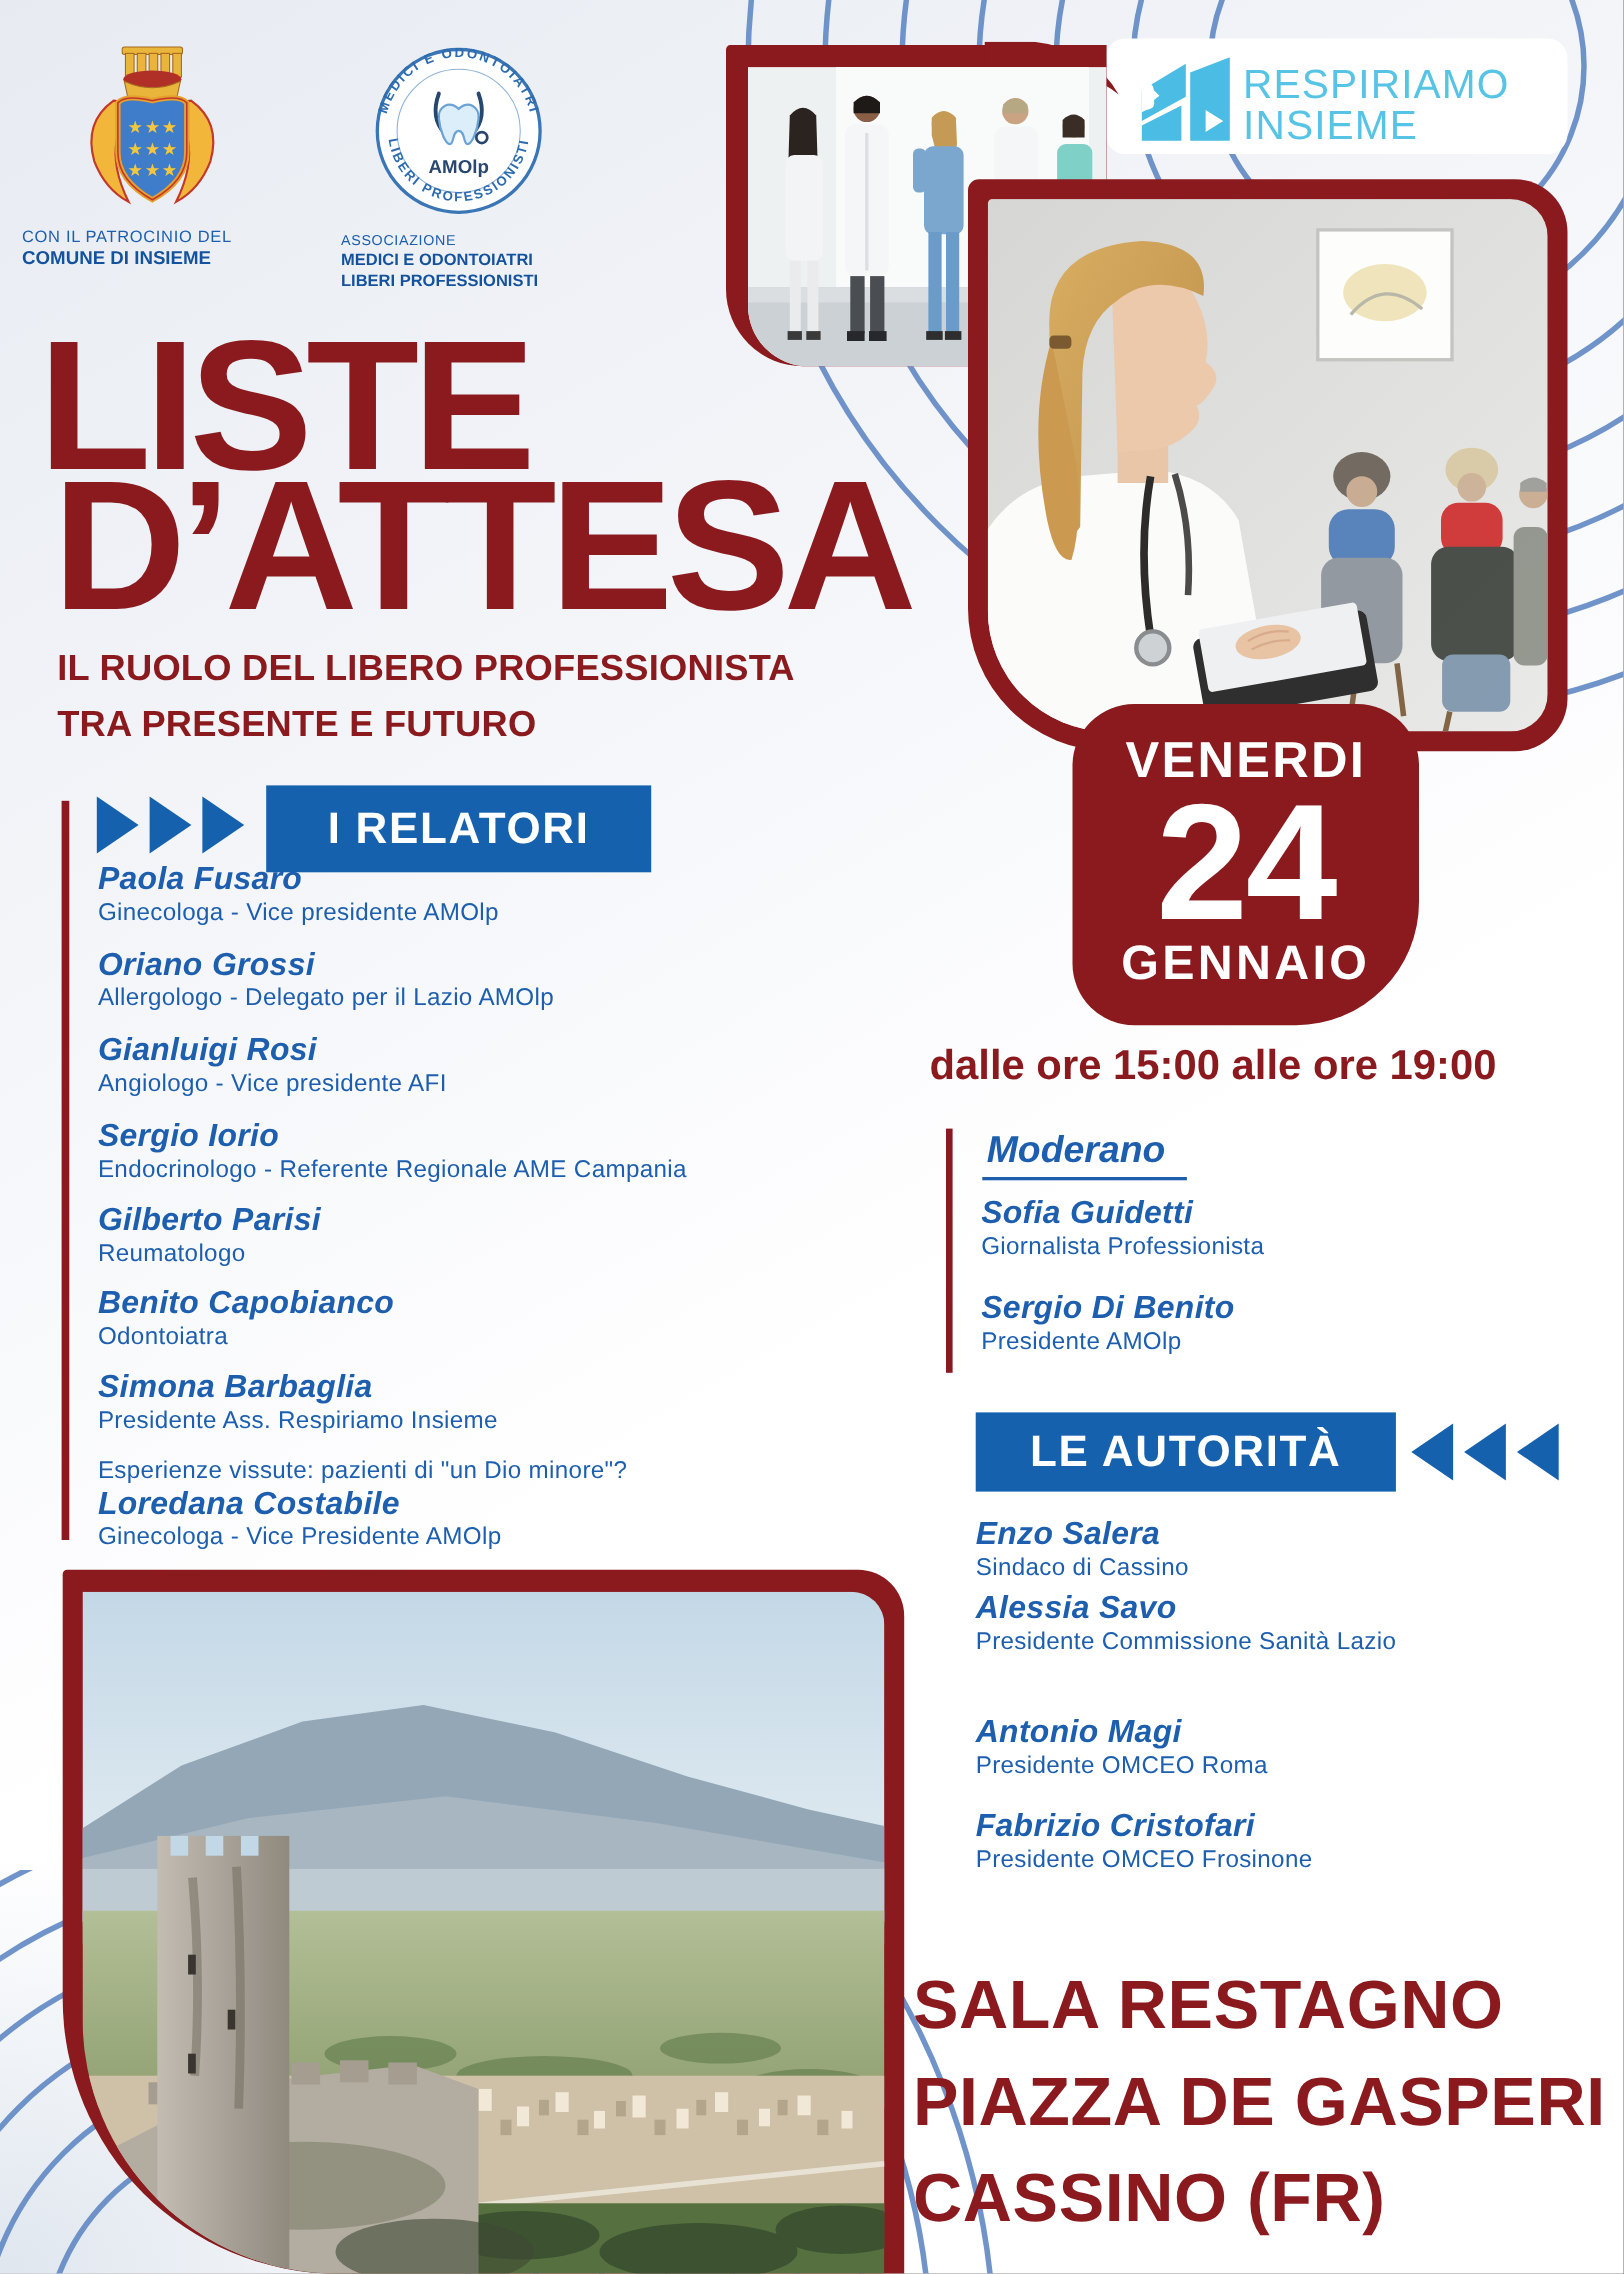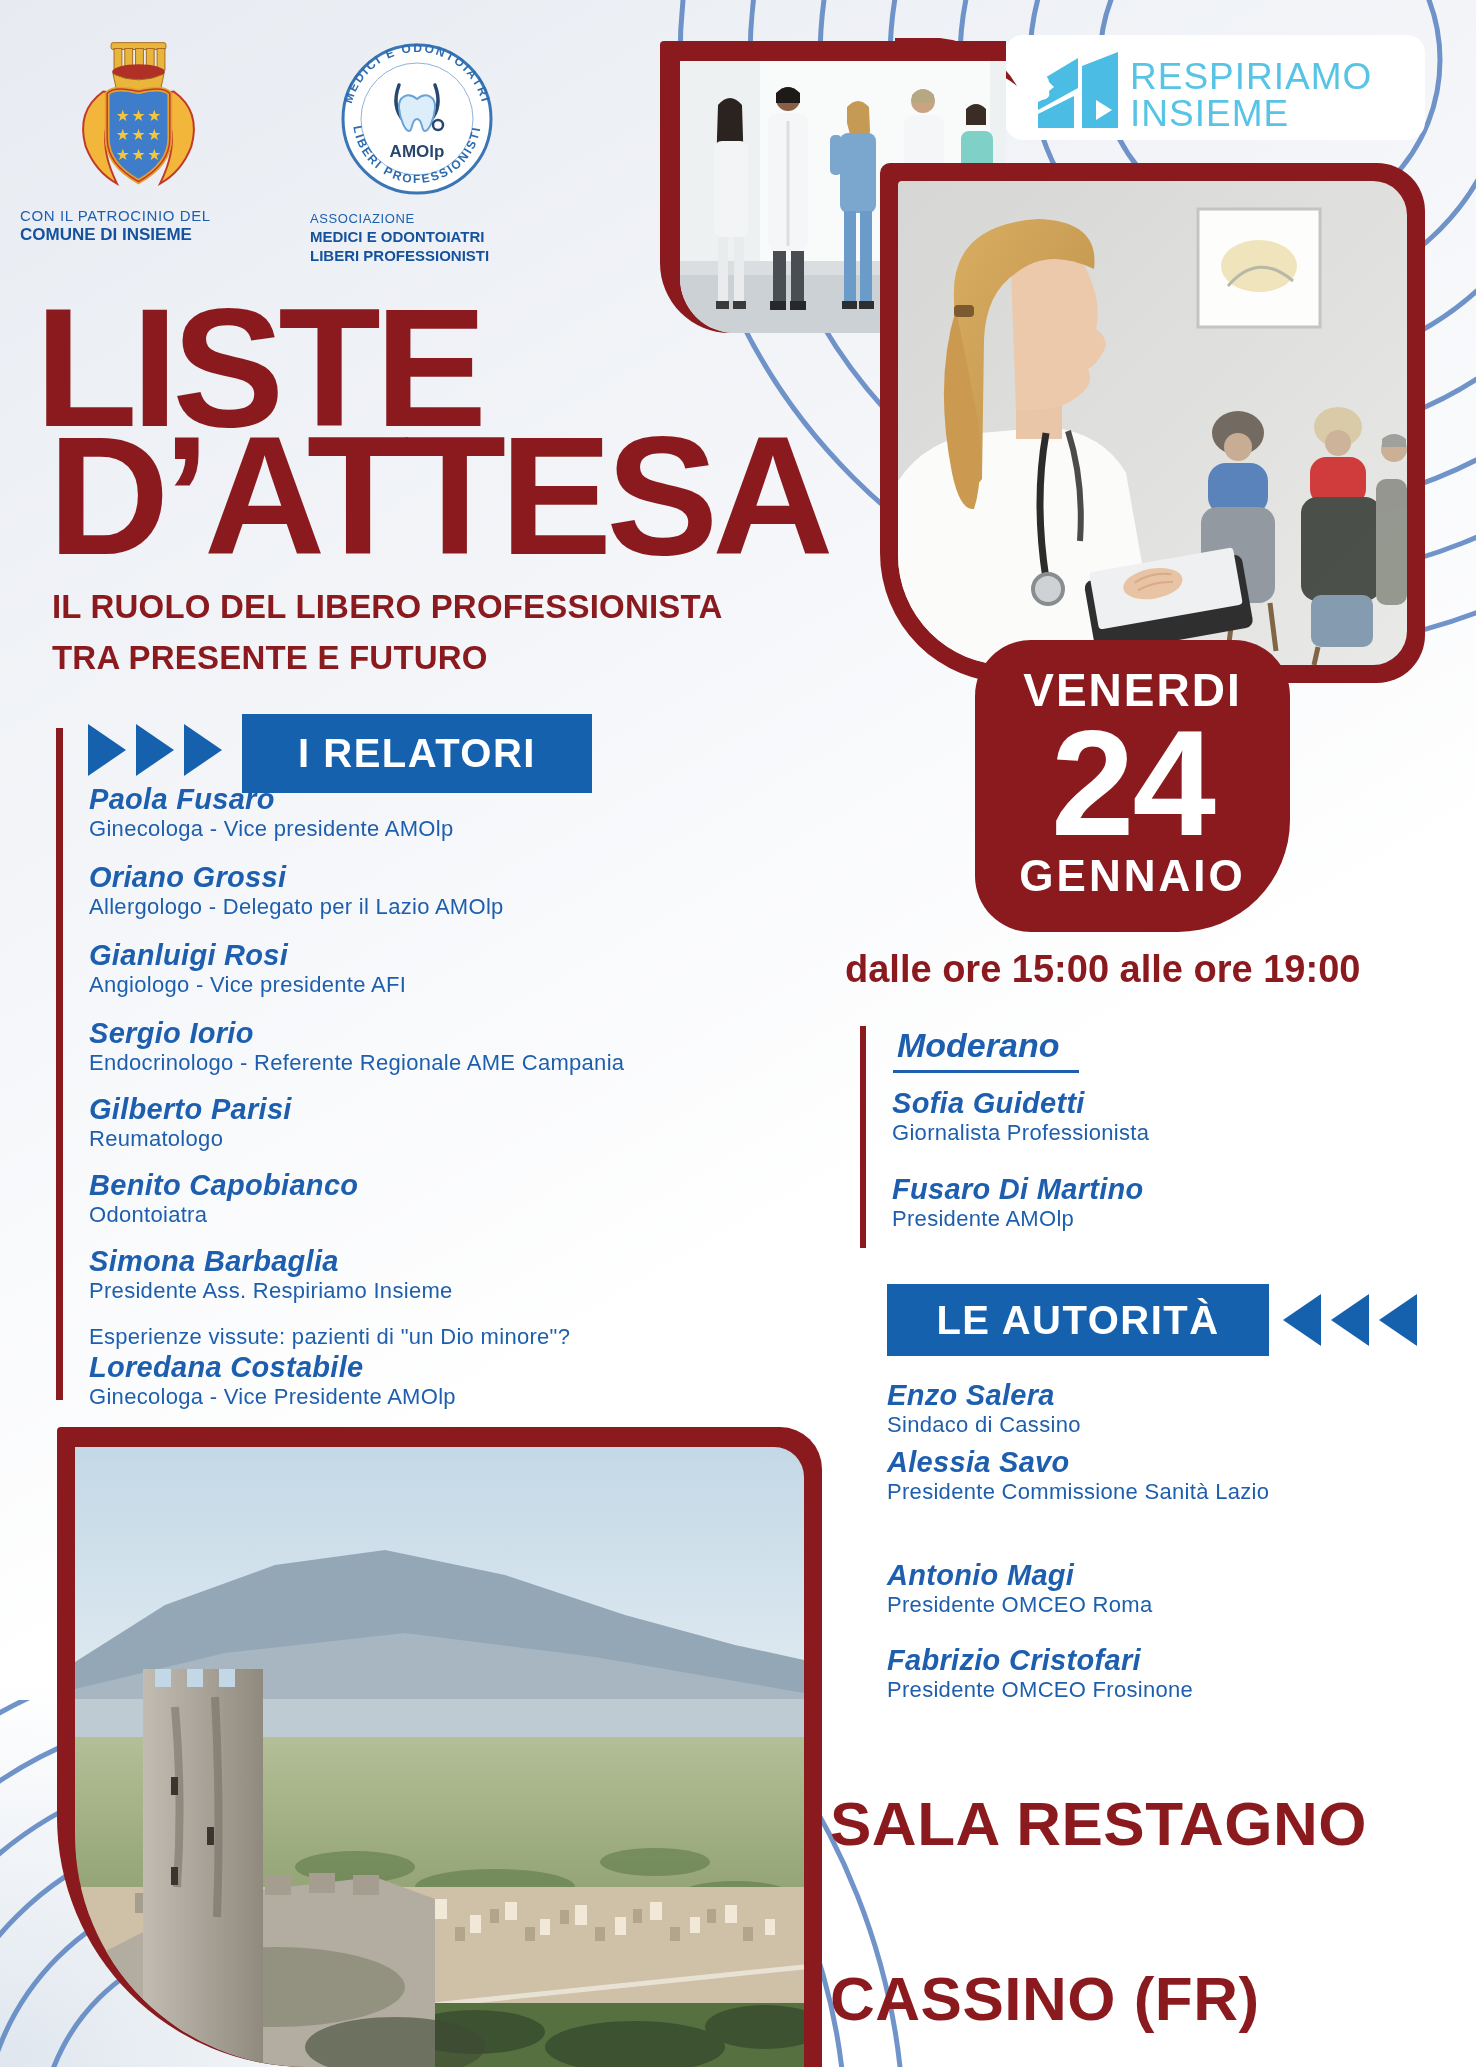--- a/index.html
+++ b/index.html
@@ -291,21 +291,21 @@
 
   <div class="abs z3 redline" style="left:860px;top:1026px;width:6px;height:222px"></div>
   <div class="abs z3" style="left:893px;top:1026px">
     <span class="blue" style="display:inline-block;font-size:34px;font-weight:700;font-style:italic;padding:0 20px 5px 4px;border-bottom:3px solid #1d5fae">Moderano</span>
   </div>
   <div class="abs z3" style="left:892px;top:1088px;width:520px">
     <div class="name">Sofia Guidetti</div>
     <div class="role">Giornalista Professionista</div>
   </div>
   <div class="abs z3" style="left:892px;top:1174px;width:520px">
-    <div class="name">Fusaro Di Martino</div>
+    <div class="name">Sergio Di Benito</div>
     <div class="role">Presidente AMOlp</div>
   </div>
 
   <div class="abs z3 banner" style="left:887px;top:1284px;width:382px;height:72px;font-size:40px">LE AUTORITÀ</div>
   <div class="abs z3 tri-l" style="left:1283px;top:1294px"></div>
   <div class="abs z3 tri-l" style="left:1331px;top:1294px"></div>
   <div class="abs z3 tri-l" style="left:1379px;top:1294px"></div>
 
   <div class="abs z3" style="left:887px;top:1380px;width:450px">
     <div class="name">Enzo Salera</div>
@@ -408,15 +408,16 @@
     </g>
     <path d="M100,260 q8,90 2,180 M140,250 q6,110 2,220" stroke="#6e675c" stroke-width="8" fill="none" opacity=".5"></path>
     <g fill="#3a352e">
       <rect x="96" y="330" width="7" height="18"></rect>
         <rect x="96" y="420" width="7" height="18"></rect>
       <rect x="132" y="380" width="7" height="18"></rect>
     </g>
   </svg>
 
   <div class="abs z3 venue-line" style="left:830px;top:1793px">SALA RESTAGNO</div>
+  <div class="abs z3 venue-line" style="left:830px;top:1881px">PIAZZA DE GASPERI</div>
   <div class="abs z3 venue-line" style="left:830px;top:1968px">CASSINO (FR)</div>
 
 </div>
 
 </body></html>

